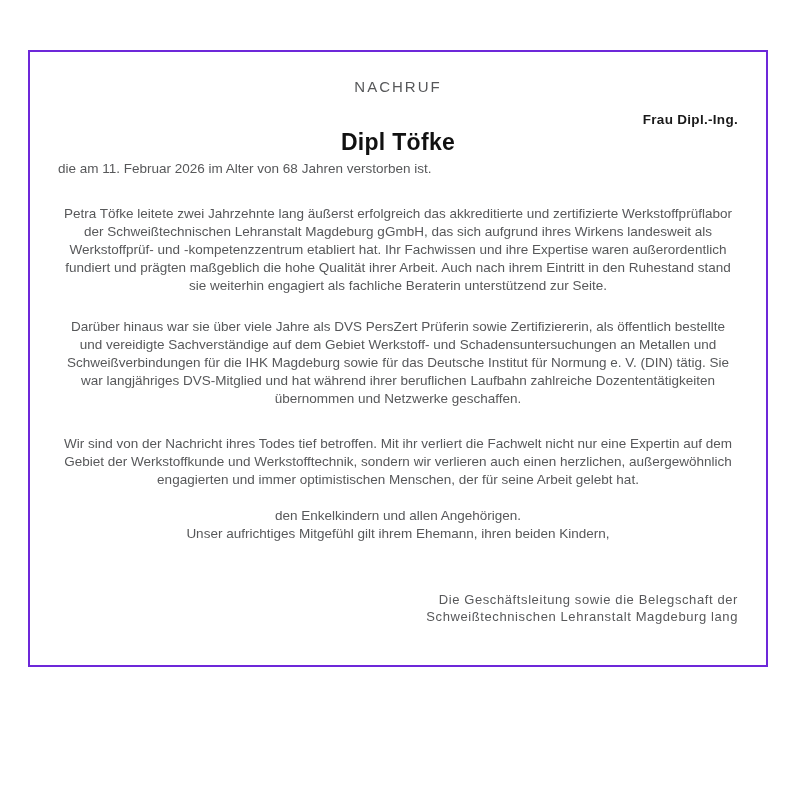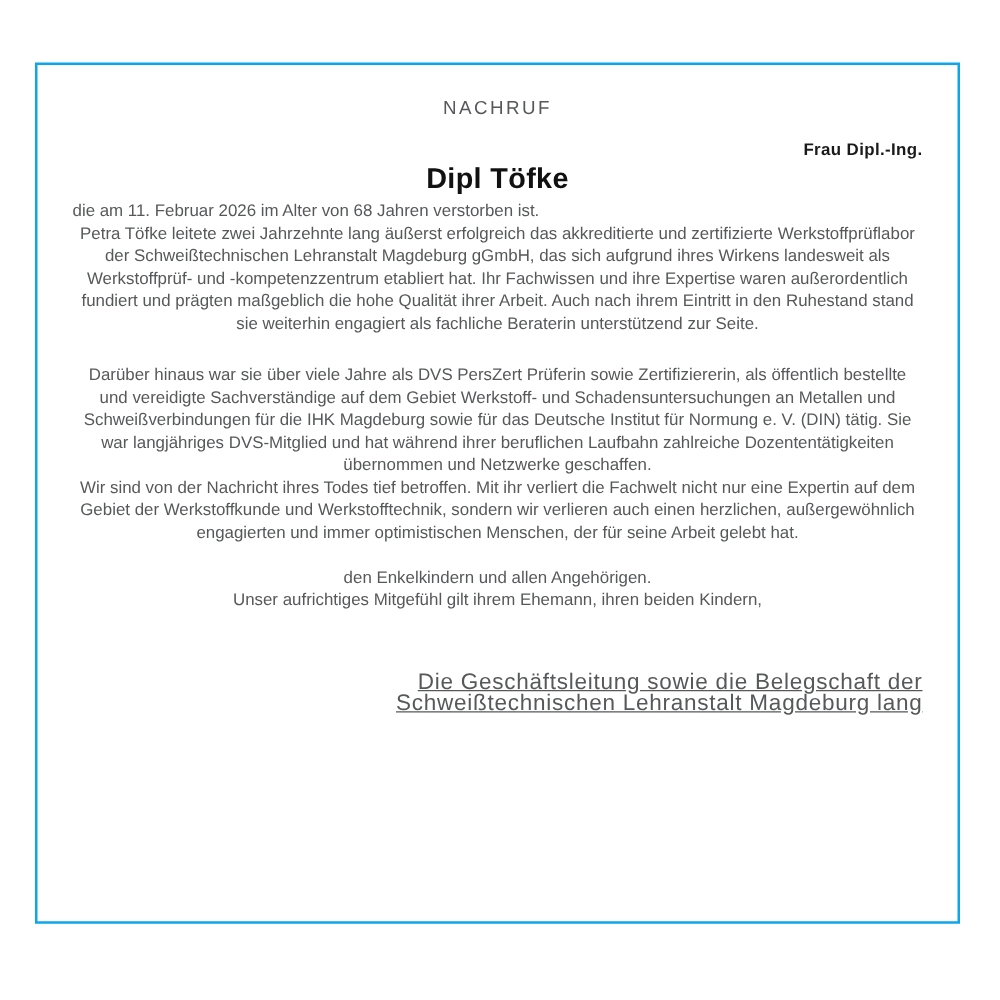--- a/index.html
+++ b/index.html
@@ -15,22 +15,22 @@
     width: 800px;
     height: 800px;
     background: #ffffff;
     overflow: hidden;
   }
   .frame {
     position: absolute;
     left: 28px;
     top: 50px;
     width: 740px;
-    height: 689px;
-    border: 2px solid #0ea5e9;
+    height: 617px;
+    border: 2px solid #6d28d9;
     background: #ffffff;
     box-sizing: border-box;
     padding: 26px 28px 0 28px;
   }
   .doc-title {
     text-align: center;
     font-size: 15px;
     letter-spacing: 2px;
     color: #57585a;
     font-weight: 400;
@@ -59,43 +59,43 @@
     letter-spacing: 0.3px;
   }
   .death-line {
     margin-top: 4px;
     text-align: left;
     font-size: 13.5px;
     line-height: 18px;
     color: #57585a;
   }
   .body-paragraph {
+    margin-top: 27px;
     text-align: center;
     font-size: 13.5px;
     line-height: 18px;
     color: #57585a;
   }
   .body-paragraph.tight {
     margin-top: 23px;
   }
   .condolence {
     margin-top: 18px;
     text-align: center;
     font-size: 13.5px;
     line-height: 18px;
     color: #57585a;
   }
   .signature {
     margin-top: 48px;
     text-align: right;
-    font-size: 18px;
+    font-size: 13px;
     line-height: 17px;
     color: #57585a;
     letter-spacing: 0.6px;
-    text-decoration: underline;
   }
 </style>
 </head>
 <body>
 
 <div class="page">
   <div class="frame">
 
     <div class="doc-title">NACHRUF</div>
 

